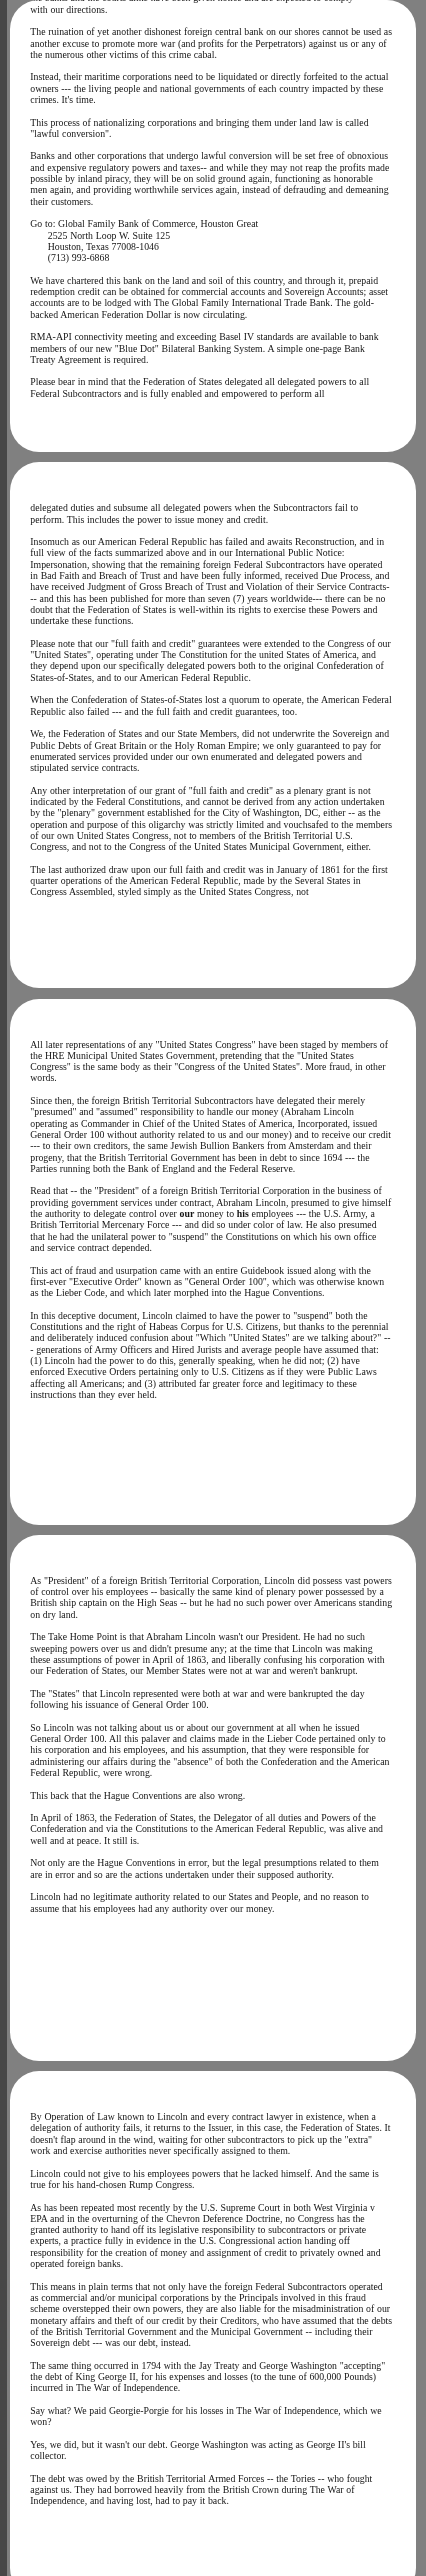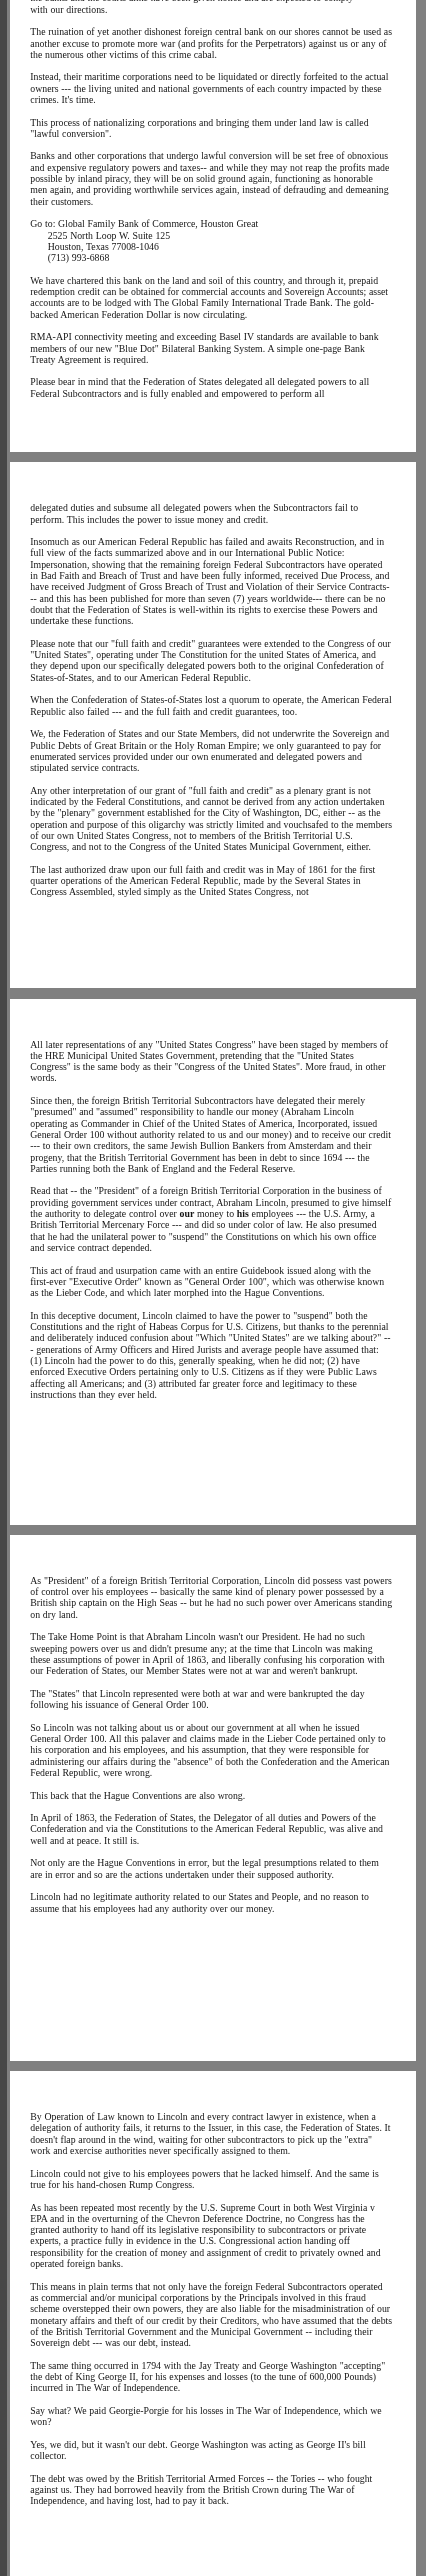--- a/index.html
+++ b/index.html
@@ -15,20 +15,21 @@
     background:#474747;
   }
   .pages{position:absolute;left:10.3px;top:0;width:406px;}
   .page{
     width:406px;height:526px;
     background:#ffffff;
     margin:0 0 10.3px 0;
     padding:40px 24px 0 20px;
     box-sizing:border-box;
     overflow:hidden;
+    border-radius:29px;
   }
   .page-first{height:452px;padding-top:0;}
   .para{
     margin:0 0 11.3px 0;
     font-size:9.8px;line-height:11.3px;
     color:#141414;
     word-spacing:0.3px;
   }
   .tight{margin-bottom:0;}
   .indent{padding-left:17.5px;}
@@ -38,39 +39,39 @@
 </head>
 <body>
 
 <div class="canvas">
   <div class="edge-strip"></div>
   <div class="pages">
     <section class="page page-first">
         <p class="para cut">the banks and the courts alike have been given notice and are expected to comply</p>
         <p class="para">with our directions.</p>
         <p class="para">The ruination of yet another dishonest foreign central bank on our shores cannot be used as another excuse to promote more war (and profits for the Perpetrators) against us or any of the numerous other victims of this crime cabal.</p>
-        <p class="para">Instead, their maritime corporations need to be liquidated or directly forfeited to the actual owners --- the living united and national governments of each country impacted by these crimes.  It's time.</p>
+        <p class="para">Instead, their maritime corporations need to be liquidated or directly forfeited to the actual owners --- the living people and national governments of each country impacted by these crimes.  It's time.</p>
         <p class="para">This process of nationalizing corporations and bringing them under land law is called "lawful conversion".</p>
         <p class="para">Banks and other corporations that undergo lawful conversion will be set free of obnoxious and expensive regulatory powers and taxes-- and while they may not reap the profits made possible by inland piracy, they will be on solid ground again, functioning as honorable men again, and providing worthwhile services again, instead of defrauding and demeaning their customers.</p>
         <p class="para tight">Go to: Global Family Bank of Commerce, Houston Great</p>
         <p class="para tight indent">2525 North Loop W. Suite 125</p>
         <p class="para tight indent">Houston, Texas 77008-1046</p>
         <p class="para indent">(713) 993-6868</p>
         <p class="para">We have chartered this bank on the land and soil of this country, and through it, prepaid redemption credit can be obtained for commercial accounts and Sovereign Accounts; asset accounts are to be lodged with The Global Family International Trade Bank.  The gold-backed American Federation Dollar is now circulating.</p>
         <p class="para">RMA-API connectivity meeting and exceeding Basel IV standards are available to bank members of our new "Blue Dot" Bilateral Banking System. A simple one-page Bank Treaty Agreement is required.</p>
         <p class="para">Please bear in mind that the Federation of States delegated all delegated powers to all Federal Subcontractors and is fully enabled and empowered to perform all</p>
       </section>
     <section class="page">
         <p class="para">delegated duties and subsume all delegated powers when the Subcontractors fail to perform.  This includes the power to issue money and credit.</p>
         <p class="para">Insomuch as our American Federal Republic has failed and awaits Reconstruction, and in full view of the facts summarized above and in our International Public Notice: Impersonation, showing that the remaining foreign Federal Subcontractors have operated in Bad Faith and Breach of Trust and have been fully informed, received Due Process, and have received Judgment of Gross Breach of Trust and Violation of their Service Contracts--- and this has been published for more than seven (7) years worldwide--- there can be no doubt that the Federation of States is well-within its rights to exercise these Powers and undertake these functions.</p>
         <p class="para">Please note that our "full faith and credit" guarantees were extended to the Congress of our "United States", operating under The Constitution for the united States of America, and they depend upon our specifically delegated powers both to the original Confederation of States-of-States, and to our American Federal Republic.</p>
         <p class="para">When the Confederation of States-of-States lost a quorum to operate, the American Federal Republic also failed --- and the full faith and credit guarantees, too.</p>
         <p class="para">We, the Federation of States and our State Members, did not underwrite the Sovereign and Public Debts of Great Britain or the Holy Roman Empire; we only guaranteed to pay for enumerated services provided under our own enumerated and delegated powers and stipulated service contracts.</p>
         <p class="para">Any other interpretation of our grant of "full faith and credit" as a plenary grant is not indicated by the Federal Constitutions, and cannot be derived from any action undertaken by the "plenary" government established for the City of Washington, DC, either -- as the operation and purpose of this oligarchy was strictly limited and vouchsafed to the members of our own United States Congress, not to members of the British Territorial U.S. Congress, and not to the Congress of the United States Municipal Government, either.</p>
-        <p class="para">The last authorized draw upon our full faith and credit was in May of 1861 for the first quarter operations of the American Federal Republic, made by the Several States in Congress Assembled, styled simply as the United States Congress, not</p>
+        <p class="para">The last authorized draw upon our full faith and credit was in January of 1861 for the first quarter operations of the American Federal Republic, made by the Several States in Congress Assembled, styled simply as the United States Congress, not</p>
       </section>
     <section class="page">
         <p class="para">All later representations of any "United States Congress" have been staged by members of the HRE Municipal United States Government, pretending that the "United States Congress" is the same body as their "Congress of the United States".  More fraud, in other words.</p>
         <p class="para">Since then, the foreign British Territorial Subcontractors have delegated their merely "presumed" and "assumed" responsibility to handle our money (Abraham Lincoln operating as Commander in Chief of the United States of America, Incorporated, issued General Order 100 without authority related to us and our money) and to receive our credit ---  to their own creditors, the same Jewish Bullion Bankers from Amsterdam and their progeny, that the British Territorial Government has been in debt to since 1694 --- the Parties running both the Bank of England and the Federal Reserve.</p>
         <p class="para">Read that -- the "President" of a foreign British Territorial Corporation in the business of providing government services under contract, Abraham Lincoln, presumed to give himself the authority to delegate control over <b>our</b> money to <b>his</b> employees --- the U.S. Army, a British Territorial Mercenary Force --- and did so under color of law.  He also presumed that he had the unilateral power to "suspend" the Constitutions on which his own office and service contract depended.</p>
         <p class="para">This act of fraud and usurpation came with an entire Guidebook issued along with the first-ever "Executive Order" known as "General Order 100", which was otherwise known as the Lieber Code, and which later morphed into the Hague Conventions.</p>
         <p class="para">In this deceptive document, Lincoln claimed to have the power to "suspend" both the Constitutions and the right of Habeas Corpus for U.S. Citizens, but thanks to the perennial and deliberately induced confusion about "Which "United States" are we talking about?" --- generations of Army Officers and Hired Jurists and average people have assumed that: (1) Lincoln had the power to do this, generally speaking, when he did not; (2) have enforced Executive Orders pertaining only to U.S. Citizens as if they were Public Laws affecting all Americans; and (3) attributed far greater force and legitimacy to these instructions than they ever held.</p>
       </section>
     <section class="page">
         <p class="para">As "President" of a foreign British Territorial Corporation, Lincoln did possess vast powers of control over his employees -- basically the same kind of plenary power possessed by a British ship captain on the High Seas -- but he had no such power over Americans standing on dry land.</p>

